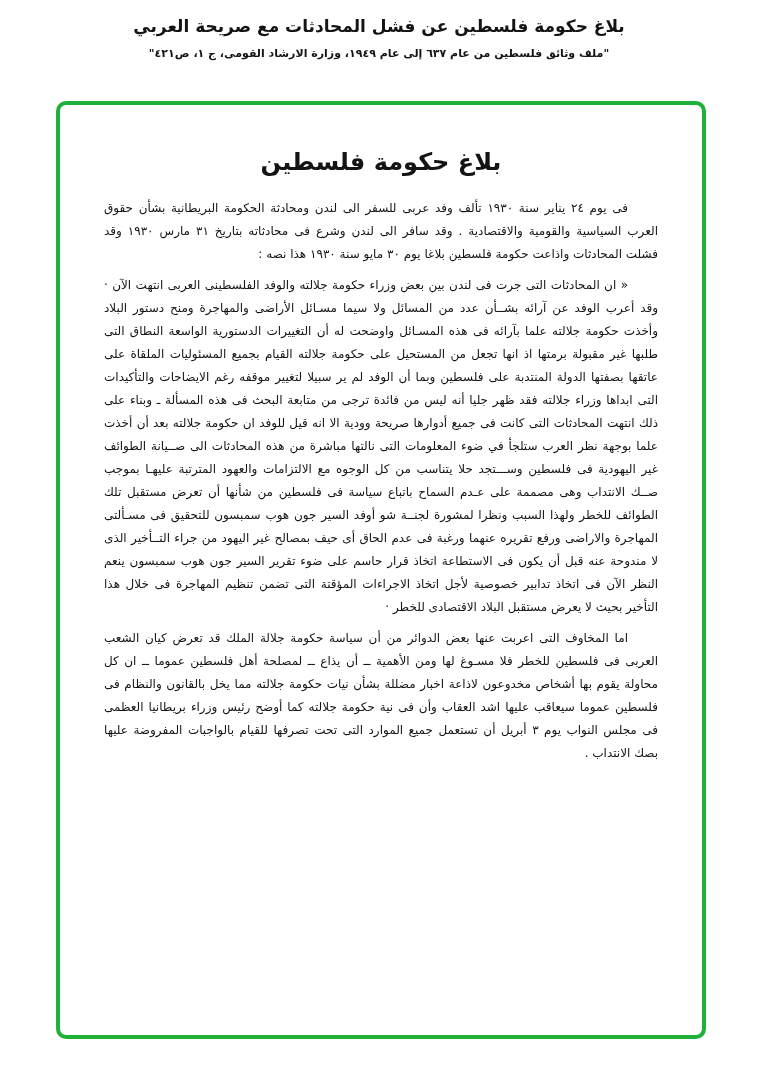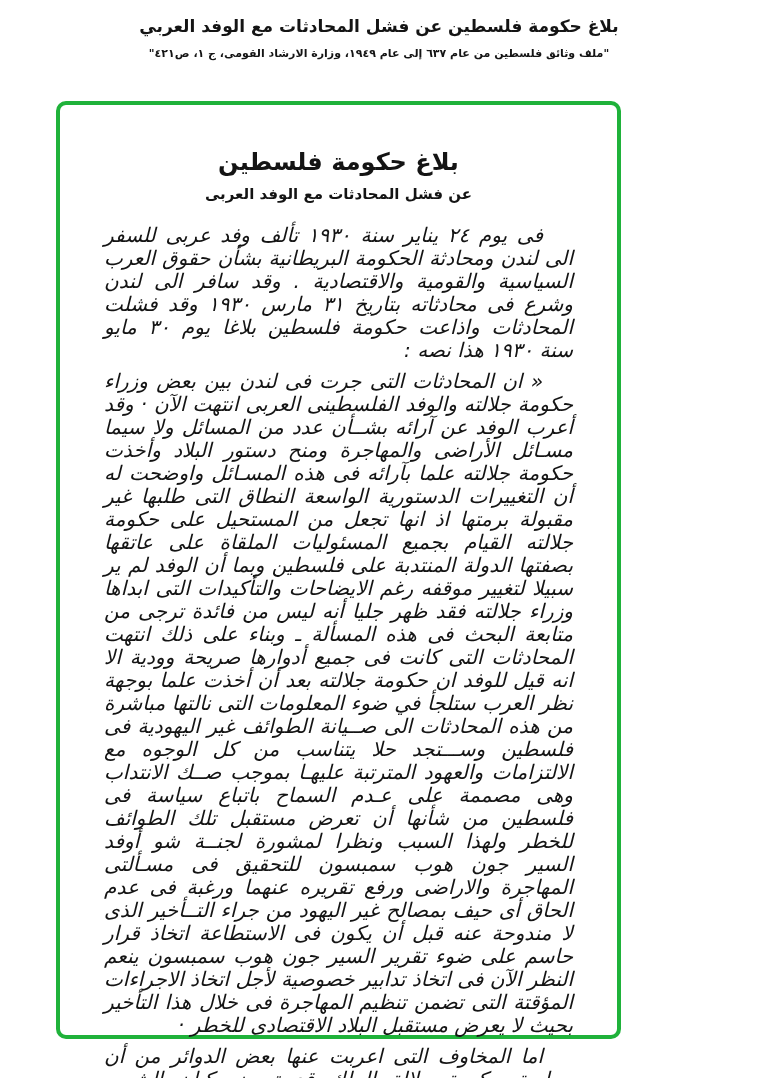--- a/index.html
+++ b/index.html
@@ -30,21 +30,21 @@
   }
   .page-header .header-citation {
     margin-top: 11px;
     font-size: 11px;
     font-weight: bold;
   }
   .doc-frame {
     position: absolute;
     left: 56px;
     top: 101px;
-    width: 565px;
+    width: 650px;
     height: 938px;
     box-sizing: border-box;
     border: 4px solid #1fb23a;
     border-radius: 10px;
     background: #ffffff;
   }
   .doc-content {
     position: absolute;
     top: 42px;
     right: 44px;
@@ -64,38 +64,36 @@
     text-align: center;
     font-size: 15px;
     font-weight: bold;
     line-height: 20px;
   }
   .doc-body {
     margin-top: 20px;
   }
   .doc-body p {
     margin: 8px 0 6px 0;
-    font-size: 20px;
+    font-size: 12px;
     line-height: 23px;
     text-align: justify;
     text-indent: 30px;
-    font-style: italic;
   }
 </style>
 </head>
 <body>
 
 <header class="page-header">
-  <div class="header-title">بلاغ حكومة فلسطين عن فشل المحادثات مع الوفد العربي</div>
+  <div class="header-title">بلاغ حكومة فلسطين عن فشل المحادثات مع صريحة العربي</div>
   <div class="header-citation">"ملف وثائق فلسطين من عام ٦٣٧ إلى عام ١٩٤٩، وزارة الارشاد القومى، ج ١، ص٤٢١"</div>
 </header>
 
 <section class="doc-frame">
   <div class="doc-content">
     <h1 class="doc-title">بلاغ حكومة فلسطين</h1>
-    <div class="doc-subtitle">عن فشل المحادثات مع الوفد العربى</div>
     <div class="doc-body">
       <p>فى يوم ٢٤ يناير سنة ١٩٣٠ تألف وفد عربى للسفر الى لندن ومحادثة الحكومة البريطانية بشأن حقوق العرب السياسية والقومية والاقتصادية . وقد سافر الى لندن وشرع فى محادثاته بتاريخ ٣١ مارس ١٩٣٠ وقد فشلت المحادثات واذاعت حكومة فلسطين بلاغا يوم ٣٠ مايو سنة ١٩٣٠ هذا نصه :</p>
       <p>« ان المحادثات التى جرت فى لندن بين بعض وزراء حكومة جلالته والوفد الفلسطينى العربى انتهت الآن · وقد أعرب الوفد عن آرائه بشــأن عدد من المسائل ولا سيما مسـائل الأراضى والمهاجرة ومنح دستور البلاد وأخذت حكومة جلالته علما بآرائه فى هذه المسـائل واوضحت له أن التغييرات الدستورية الواسعة النطاق التى طلبها غير مقبولة برمتها اذ انها تجعل من المستحيل على حكومة جلالته القيام بجميع المسئوليات الملقاة على عاتقها بصفتها الدولة المنتدبة على فلسطين وبما أن الوفد لم ير سبيلا لتغيير موقفه رغم الايضاحات والتأكيدات التى ابداها وزراء جلالته فقد ظهر جليا أنه ليس من فائدة ترجى من متابعة البحث فى هذه المسألة ـ وبناء على ذلك انتهت المحادثات التى كانت فى جميع أدوارها صريحة وودية الا انه قيل للوفد ان حكومة جلالته بعد أن أخذت علما بوجهة نظر العرب ستلجأ في ضوء المعلومات التى نالتها مباشرة من هذه المحادثات الى صــيانة الطوائف غير اليهودية فى فلسطين وســـتجد حلا يتناسب من كل الوجوه مع الالتزامات والعهود المترتبة عليهـا بموجب صــك الانتداب وهى مصممة على عـدم السماح باتباع سياسة فى فلسطين من شأنها أن تعرض مستقبل تلك الطوائف للخطر ولهذا السبب ونظرا لمشورة لجنــة شو أوفد السير جون هوب سمبسون للتحقيق فى مسـألتى المهاجرة والاراضى ورفع تقريره عنهما ورغبة فى عدم الحاق أى حيف بمصالح غير اليهود من جراء التــأخير الذى لا مندوحة عنه قبل أن يكون فى الاستطاعة اتخاذ قرار حاسم على ضوء تقرير السير جون هوب سمبسون ينعم النظر الآن فى اتخاذ تدابير خصوصية لأجل اتخاذ الاجراءات المؤقتة التى تضمن تنظيم المهاجرة فى خلال هذا التأخير بحيث لا يعرض مستقبل البلاد الاقتصادى للخطر ·</p>
       <p>اما المخاوف التى اعربت عنها بعض الدوائر من أن سياسة حكومة جلالة الملك قد تعرض كيان الشعب العربى فى فلسطين للخطر فلا مسـوغ لها ومن الأهمية ــ أن يذاع ــ لمصلحة أهل فلسطين عموما ــ ان كل محاولة يقوم بها أشخاص مخدوعون لاذاعة اخبار مضللة بشأن نيات حكومة جلالته مما يخل بالقانون والنظام فى فلسطين عموما سيعاقب عليها اشد العقاب وأن فى نية حكومة جلالته كما أوضح رئيس وزراء بريطانيا العظمى فى مجلس النواب يوم ٣ أبريل أن تستعمل جميع الموارد التى تحت تصرفها للقيام بالواجبات المفروضة عليها بصك الانتداب .</p>
     </div>
   </div>
 </section>
 
 </body></html>

